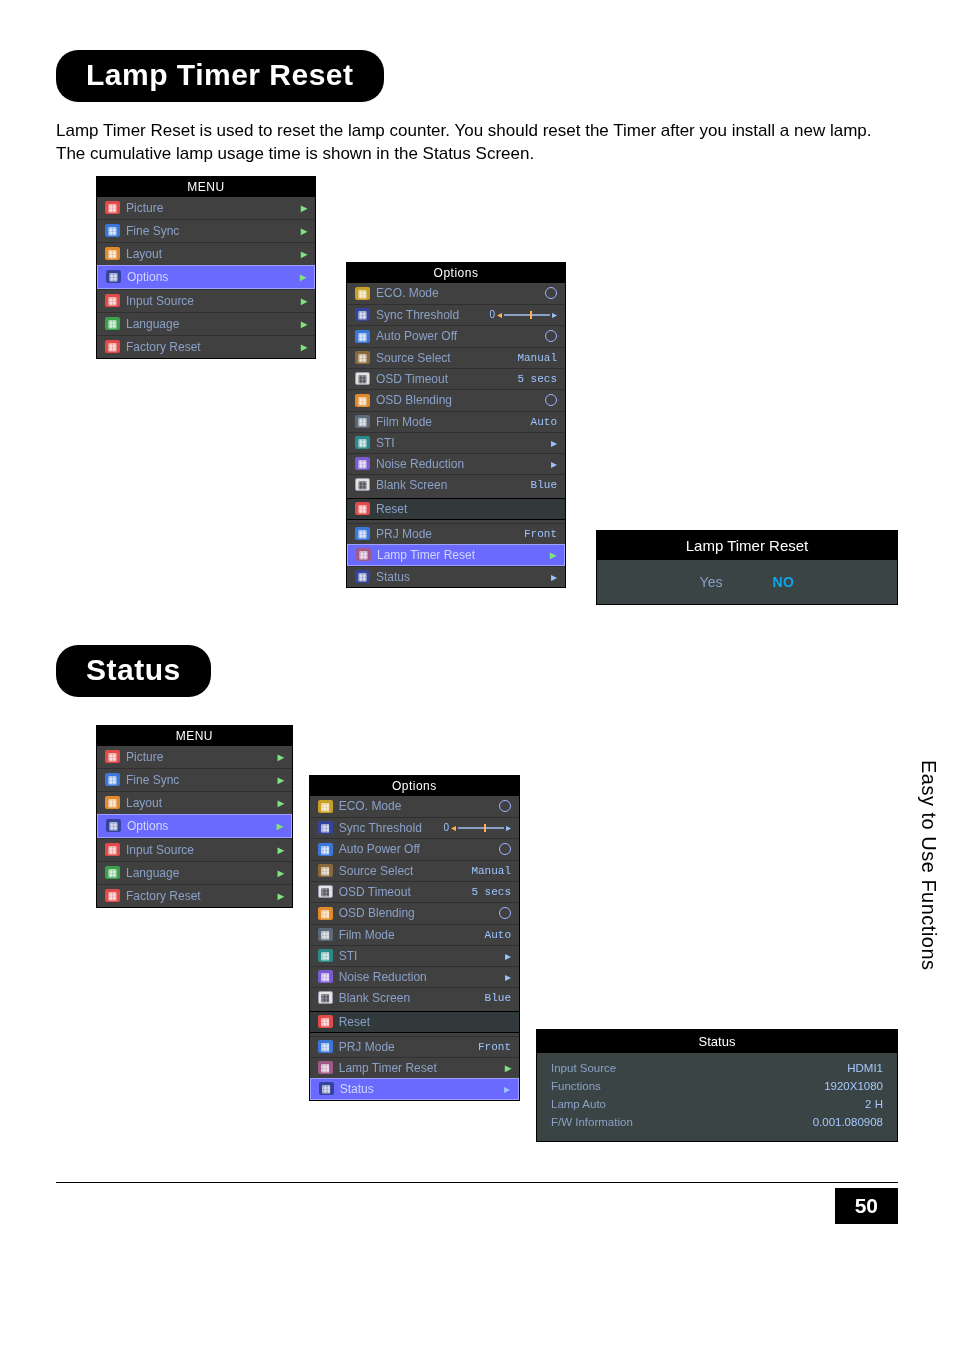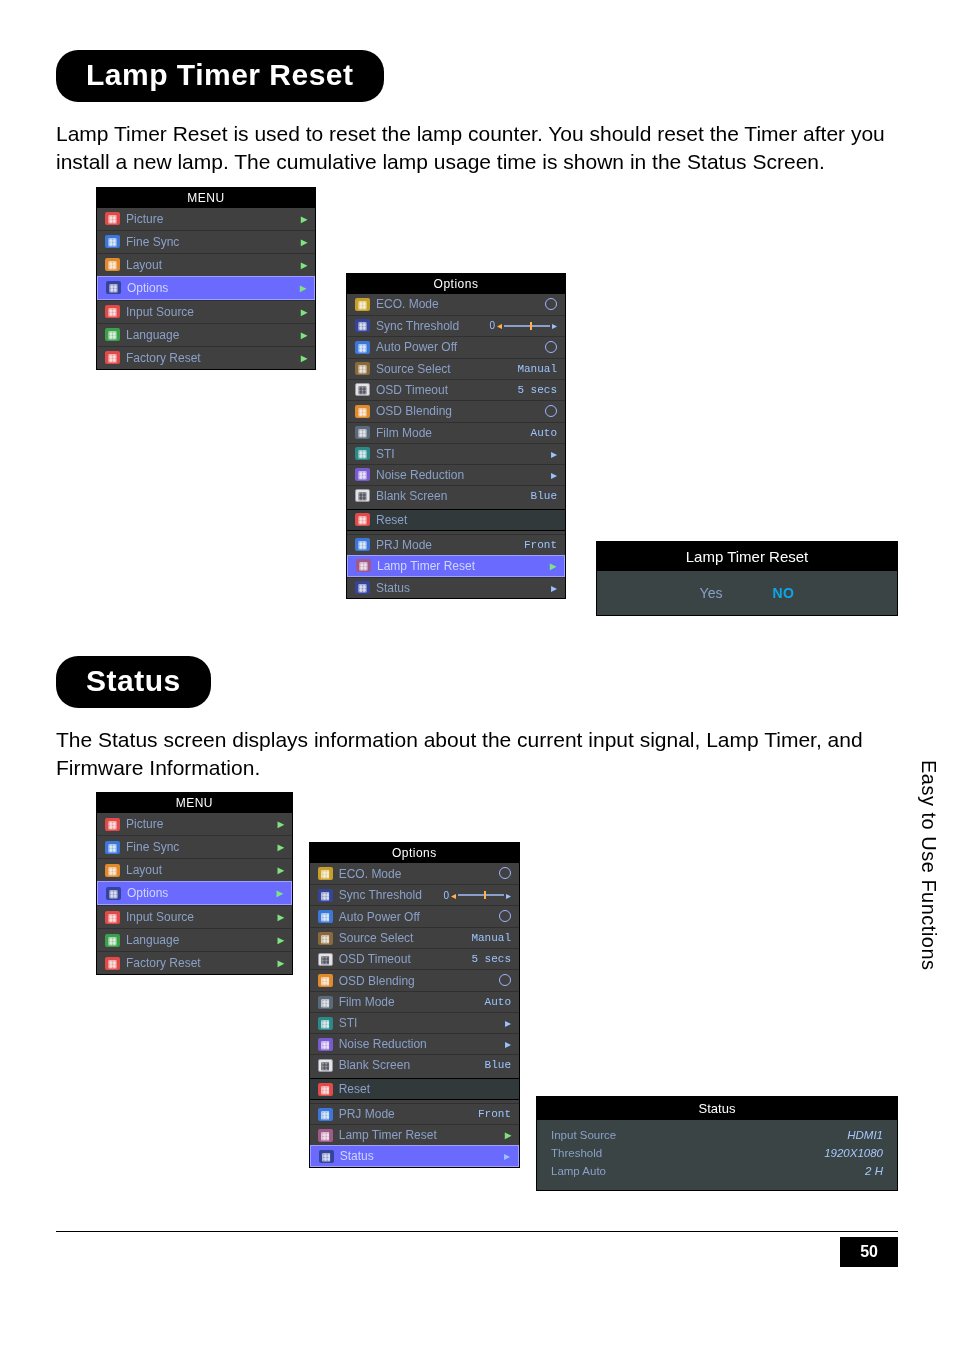--- a/index.html
+++ b/index.html
@@ -23,21 +23,21 @@
     font-weight: bold;
     font-size: 30px;
     padding: 8px 30px 10px 30px;
     border-radius: 22px;
     display: inline-block;
     margin-bottom: 18px;
     letter-spacing: .5px;
   }
 
   .body-text {
-    font-size: 21px;
+    font-size: 17px;
     line-height: 1.35;
     margin: 0 0 10px 0;
   }
 
   
   .menu {
     background: #404040;
     color: #8aa0c8;
     font-size: 12px;
     width: 220px;
@@ -146,21 +146,21 @@
   }
   .status-panel .sp-body {
     background:#3a4444;
     padding:6px 14px 10px 14px;
   }
   .status-panel .sp-row {
     display:flex; justify-content:space-between;
     padding:3px 0;
   }
   .status-panel .sp-row .label { color:#8aa0c8; }
-  .status-panel .sp-row .val   { color:#a7c8ff;font-style:italic; }
+  .status-panel .sp-row .val   { color:#a7c8ff; }
 
   
   .section-grid {
     display: flex;
     align-items: flex-start;
     gap: 30px;
     margin: 10px 0 40px 40px;
   }
   .options-menu { margin-top: 86px; }
   .options-menu.second { margin-top: 50px; }
@@ -184,21 +184,21 @@
 
   
   .footer {
     position:relative;
     margin-top: 10px;
   }
   .footer hr { border:none; border-top:1px solid #000; margin:0; }
   .page-num {
     position:absolute; right:0; top:6px;
     background:#000; color:#fff;
-    font-weight:bold; font-size:16px;
+    font-weight:bold; font-size:21px;
     padding:6px 20px;
   }
 </style>
 </head>
 <body>
 
 <div class="page">
 
   
   <div class="pill">Lamp Timer Reset</div>
@@ -376,21 +376,20 @@
           <span class="opt opt-yes">Yes</span>
           <span class="opt opt-no">NO</span>
         </div>
       </div>
     </div>
 
   </div>
 
   
   <div class="pill">Status</div>
-  <p class="body-text">The Status screen displays information about the current input signal, Lamp Timer, and Firmware Information.</p>
 
   <div class="section-grid" style="gap:16px;">
 
     <div class="menu" style="width:200px;">
       <div class="menu-title">MENU</div>
       <div id="mainMenu2">
           <div class="menu-row">
             <span class="left">
               <span class="icon-box i-red">▦</span>
               <span>Picture</span>
@@ -552,27 +551,31 @@
 
     <div style="margin-top:304px;">
       <div class="status-panel">
         <div class="sp-title">Status</div>
         <div class="sp-body" id="statusBody">
             <div class="sp-row">
               <span class="label">Input Source</span>
               <span class="val">HDMI1</span>
             </div>
             <div class="sp-row">
-              <span class="label">Threshold</span>
+              <span class="label">Functions</span>
               <span class="val">1920X1080</span>
             </div>
             <div class="sp-row">
               <span class="label">Lamp Auto</span>
               <span class="val">2 H</span>
             </div>
+            <div class="sp-row">
+              <span class="label">F/W Information</span>
+              <span class="val">0.001.080908</span>
+            </div>
           </div>
       </div>
     </div>
 
   </div>
 
   <div class="side-text">Easy to Use Functions</div>
 
   <div class="footer">
     <hr>

